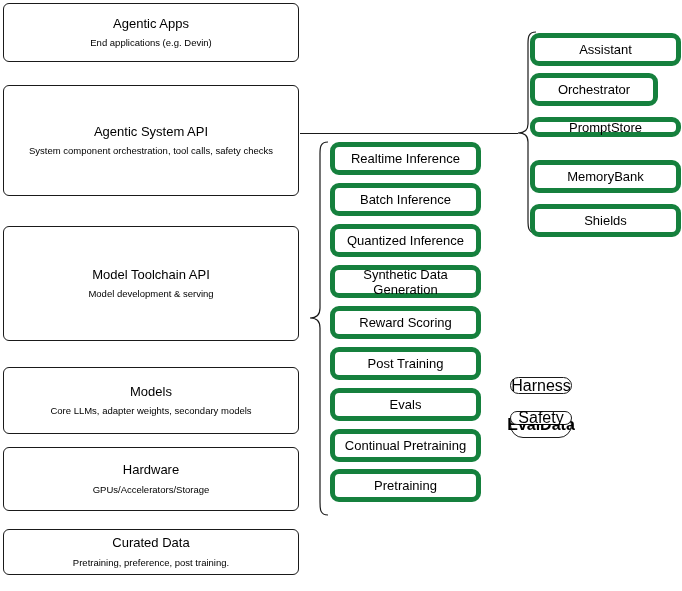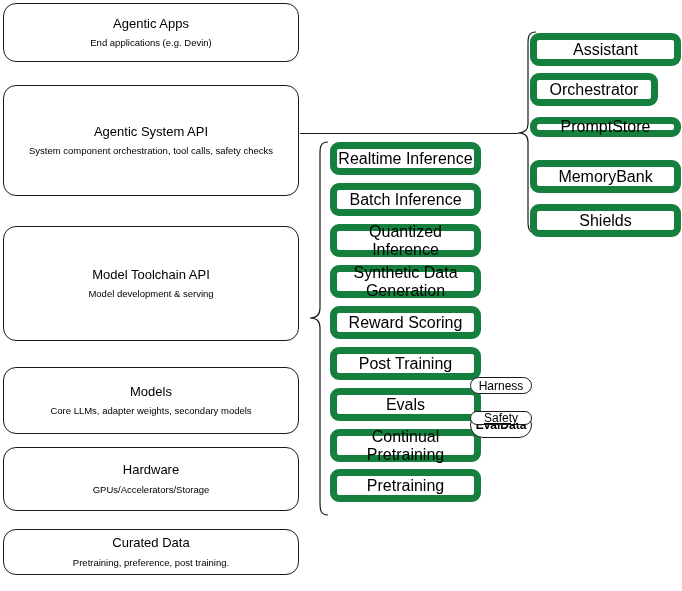--- a/index.html
+++ b/index.html
@@ -34,45 +34,46 @@
   }
   .box .title {
     font-size: 13px;
     color: #000;
   }
   .box .subtitle {
     font-size: 9.5px;
     color: #000;
     margin-top: 5px;
   }
-  .layer-box { border-radius: 13px; }
+  .layer-box { border-radius: 6px; }
   .item-box {
     position: absolute;
     box-sizing: border-box;
-    border: 7px solid #15803d;
+    border: 5px solid #15803d;
     border-radius: 9px;
     background: #ffffff;
     display: flex;
     align-items: center;
     justify-content: center;
-    font-size: 16px;
+    font-size: 13px;
     text-align: center;
   }
   .pill {
     position: absolute;
     box-sizing: border-box;
     border: 1px solid #1a1a1a;
     border-radius: 999px;
     background: #ffffff;
     display: flex;
     align-items: center;
     justify-content: center;
-    font-size: 12px;
+    font-size: 16px;
     text-align: center;
     z-index: 5;
+    margin-left: 40px;
   }
   .connector-line {
     position: absolute;
     background: #1a1a1a;
     height: 1px;
   }
   svg.brace {
     position: absolute;
     overflow: visible;
   }

